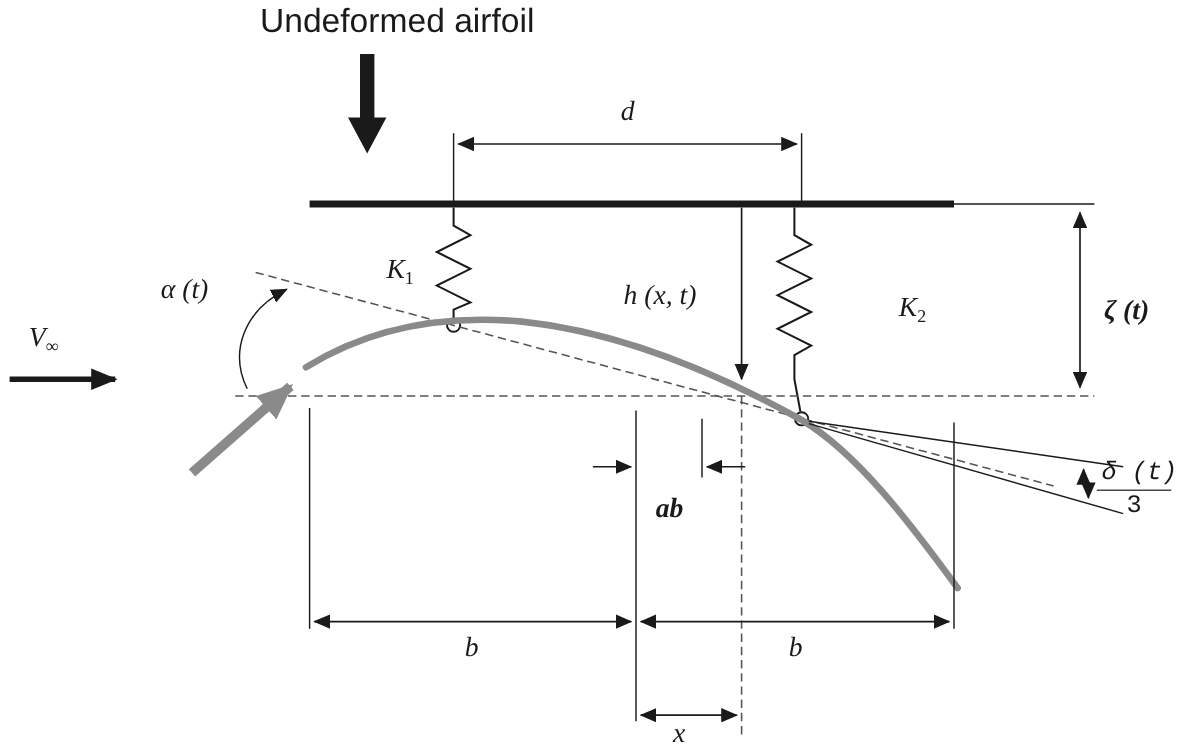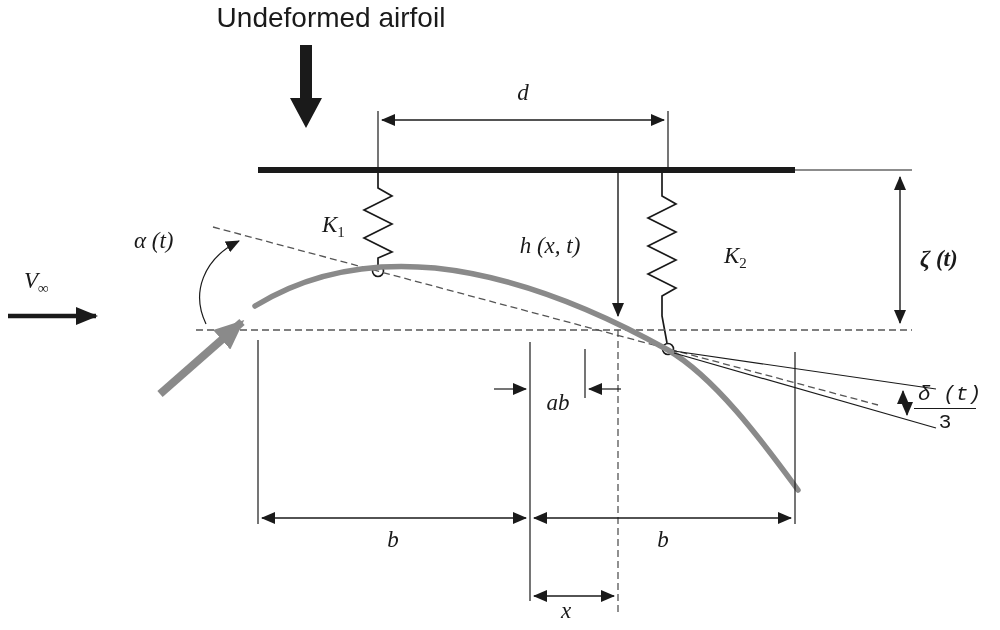--- a/index.html
+++ b/index.html
@@ -129,34 +129,34 @@
   <div class="lbl sans ctr" style="left:198px; top:3px; width:266px;">Undeformed airfoil</div>
 
   <div class="lbl math ctr" style="left:500px; top:80px; width:46px;">d</div>
 
   <div class="lbl math" style="left:322px; top:212px;">
     <span>K</span><span class="subscript">1</span>
   </div>
 
   <div class="lbl math ctr" style="left:498px; top:212px; width:104px;margin-top:21px;">h (x, t)</div>
 
-  <div class="lbl math" style="left:724px; top:243px;">
+  <div class="lbl math" style="left:749px; top:243px;">
     <span>K</span><span class="subscript">2</span>
   </div>
 
   <div class="lbl math" style="left:920px; top:246px;font-weight:bold;">ζ (t)</div>
 
   <div class="lbl math" style="left:134px; top:228px;">α (t)</div>
 
   <div class="lbl math" style="left:24px; top:268px;">
     <span>V</span><span class="subscript">∞</span>
   </div>
 
 
-  <div class="lbl math ctr" style="left:532px; top:390px; width:52px;">ab</div>
+  <div class="lbl math ctr" style="left:532px; top:411px; width:52px;font-weight:bold;">ab</div>
 
   <div class="lbl math-sm fraction" style="left:914px; top:383px; width:62px;">
     <div class="num">δ (t)</div>
     <div class="den">3</div>
   </div>
 
   <div class="lbl math ctr" style="left:370px; top:527px; width:46px;">b</div>
 
   <div class="lbl math ctr" style="left:640px; top:527px; width:46px;">b</div>
 

